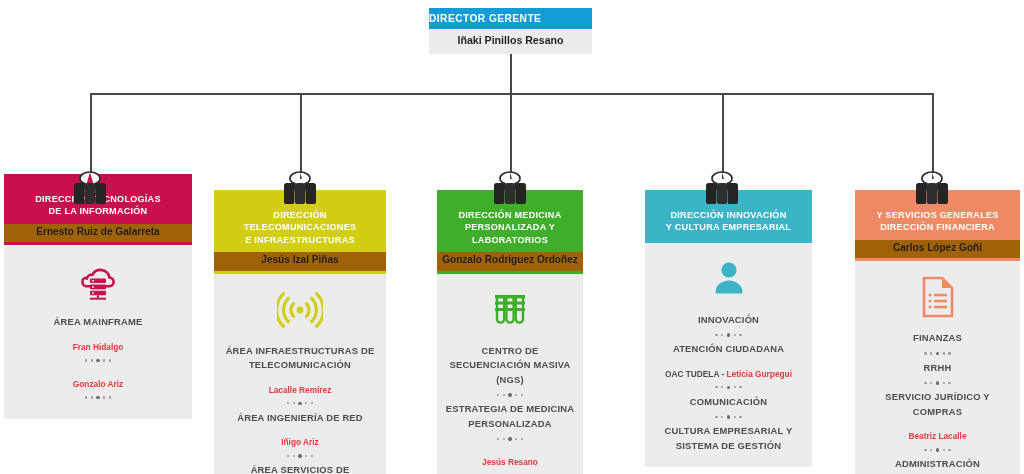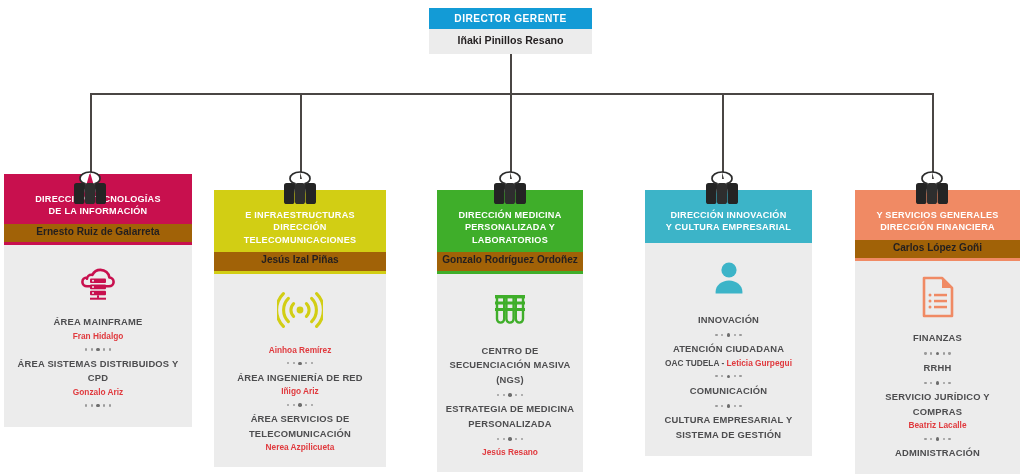--- a/index.html
+++ b/index.html
@@ -13,21 +13,21 @@
 
   
   .wire{position:absolute;background:#4a4644;}
   .wire-h{height:1.6px;}
   .wire-v{width:1.6px;}
 
   
   .director{position:absolute;left:429px;top:8px;width:163px;}
   .director-title{
     background:#139BD6;color:#ffffff;font-size:10.2px;font-weight:bold;
-    letter-spacing:.45px;text-align:center;padding:5px 0 5px;
+    letter-spacing:.45px;padding:5px 0 5px;
     text-transform:uppercase;line-height:1.1;
   }
   .director-name{
     background:#ececec;color:#231f20;font-size:10.6px;font-weight:bold;
     text-align:center;padding:6px 16px 7px;line-height:1.1;
   }
 
   
   .dept{position:absolute;}
   .dept .topbar{height:13px;width:100%;}
@@ -51,21 +51,21 @@
   }
   .dept .icon-wrap svg{display:block;}
 
   .unit{margin:0;}
   .unit-name{
     color:#4d4d4f;font-size:9.4px;font-weight:bold;letter-spacing:.2px;
     line-height:14.5px;text-transform:uppercase;
   }
   .unit-person{
     color:#E03A3E;font-size:8.3px;font-weight:bold;line-height:12px;
-    margin-top:0px;
+    margin-top:11px;
   }
   .unit-person .pre{color:#4d4d4f;}
 
   
   .dots{display:flex;align-items:center;justify-content:center;gap:3.4px;
         height:13px;margin:1px 0;}
   .dots i{display:block;width:2.3px;height:2.3px;border-radius:50%;
           background:#9b9b9b;}
   .dots i.mid{width:3.6px;height:3.6px;background:#6d6d6d;}
 
@@ -119,56 +119,56 @@
         <div class="unit-person">Fran Hidalgo</div>
       </div>
       <div class="dots">
           <i></i>
           <i></i>
           <i class="mid"></i>
           <i></i>
           <i></i>
         </div>
       <div class="unit">
-        <div class="unit-name">ÁREA SISTEMAS DISTRIBUIDOS Y CPD</div>
         <div class="unit-person">Gonzalo Ariz</div>
       </div>
       <div class="dots">
           <i></i>
           <i></i>
           <i class="mid"></i>
           <i></i>
           <i></i>
         </div>
     </div>
   </div>
 
   <div class="dept" style="left:214px;top:190px;width:172px;">
     <div class="topbar" style="background:#D2CE14"></div>
     <div class="head" style="background:#D2CE14">
+      <div>DIRECCIÓN TELECOMUNICACIONES</div>
       <div>E INFRAESTRUCTURAS</div>
-      <div>DIRECCIÓN TELECOMUNICACIONES</div>
     </div>
     <div class="chief">Jesús Izal Piñas</div>
     <div class="rule" style="background:#D2CE14"></div>
     <div class="body">
       <div class="icon-wrap">
         <svg width="46" height="40" viewBox="0 0 46 40">
           <circle cx="23" cy="20" r="3.4" fill="#D2CE14"></circle>
           <path d="M16.6 13.6a9 9 0 0 0 0 12.8" fill="none" stroke="#D2CE14" stroke-width="3.1" stroke-linecap="round"></path>
           <path d="M29.4 13.6a9 9 0 0 1 0 12.8" fill="none" stroke="#D2CE14" stroke-width="3.1" stroke-linecap="round"></path>
           <path d="M11.4 8.4a16.4 16.4 0 0 0 0 23.2" fill="none" stroke="#D2CE14" stroke-width="3.1" stroke-linecap="round"></path>
           <path d="M34.6 8.4a16.4 16.4 0 0 1 0 23.2" fill="none" stroke="#D2CE14" stroke-width="3.1" stroke-linecap="round"></path>
           <path d="M6.4 3.6a23.2 23.2 0 0 0 0 32.8" fill="none" stroke="#D2CE14" stroke-width="3.1" stroke-linecap="round"></path>
           <path d="M39.6 3.6a23.2 23.2 0 0 1 0 32.8" fill="none" stroke="#D2CE14" stroke-width="3.1" stroke-linecap="round"></path>
         </svg>
       </div>
 
       <div class="unit">
-        <div class="unit-person">Ainhoa Remírez</div>
+        <div class="unit-name">ÁREA INFRAESTRUCTURAS DE TELECOMUNICACIÓN</div>
+        <div class="unit-person">Lacalle Remírez</div>
       </div>
       <div class="dots">
           <i></i>
           <i></i>
           <i class="mid"></i>
           <i></i>
           <i></i>
         </div>
       <div class="unit">
         <div class="unit-name">ÁREA INGENIERÍA DE RED</div>

